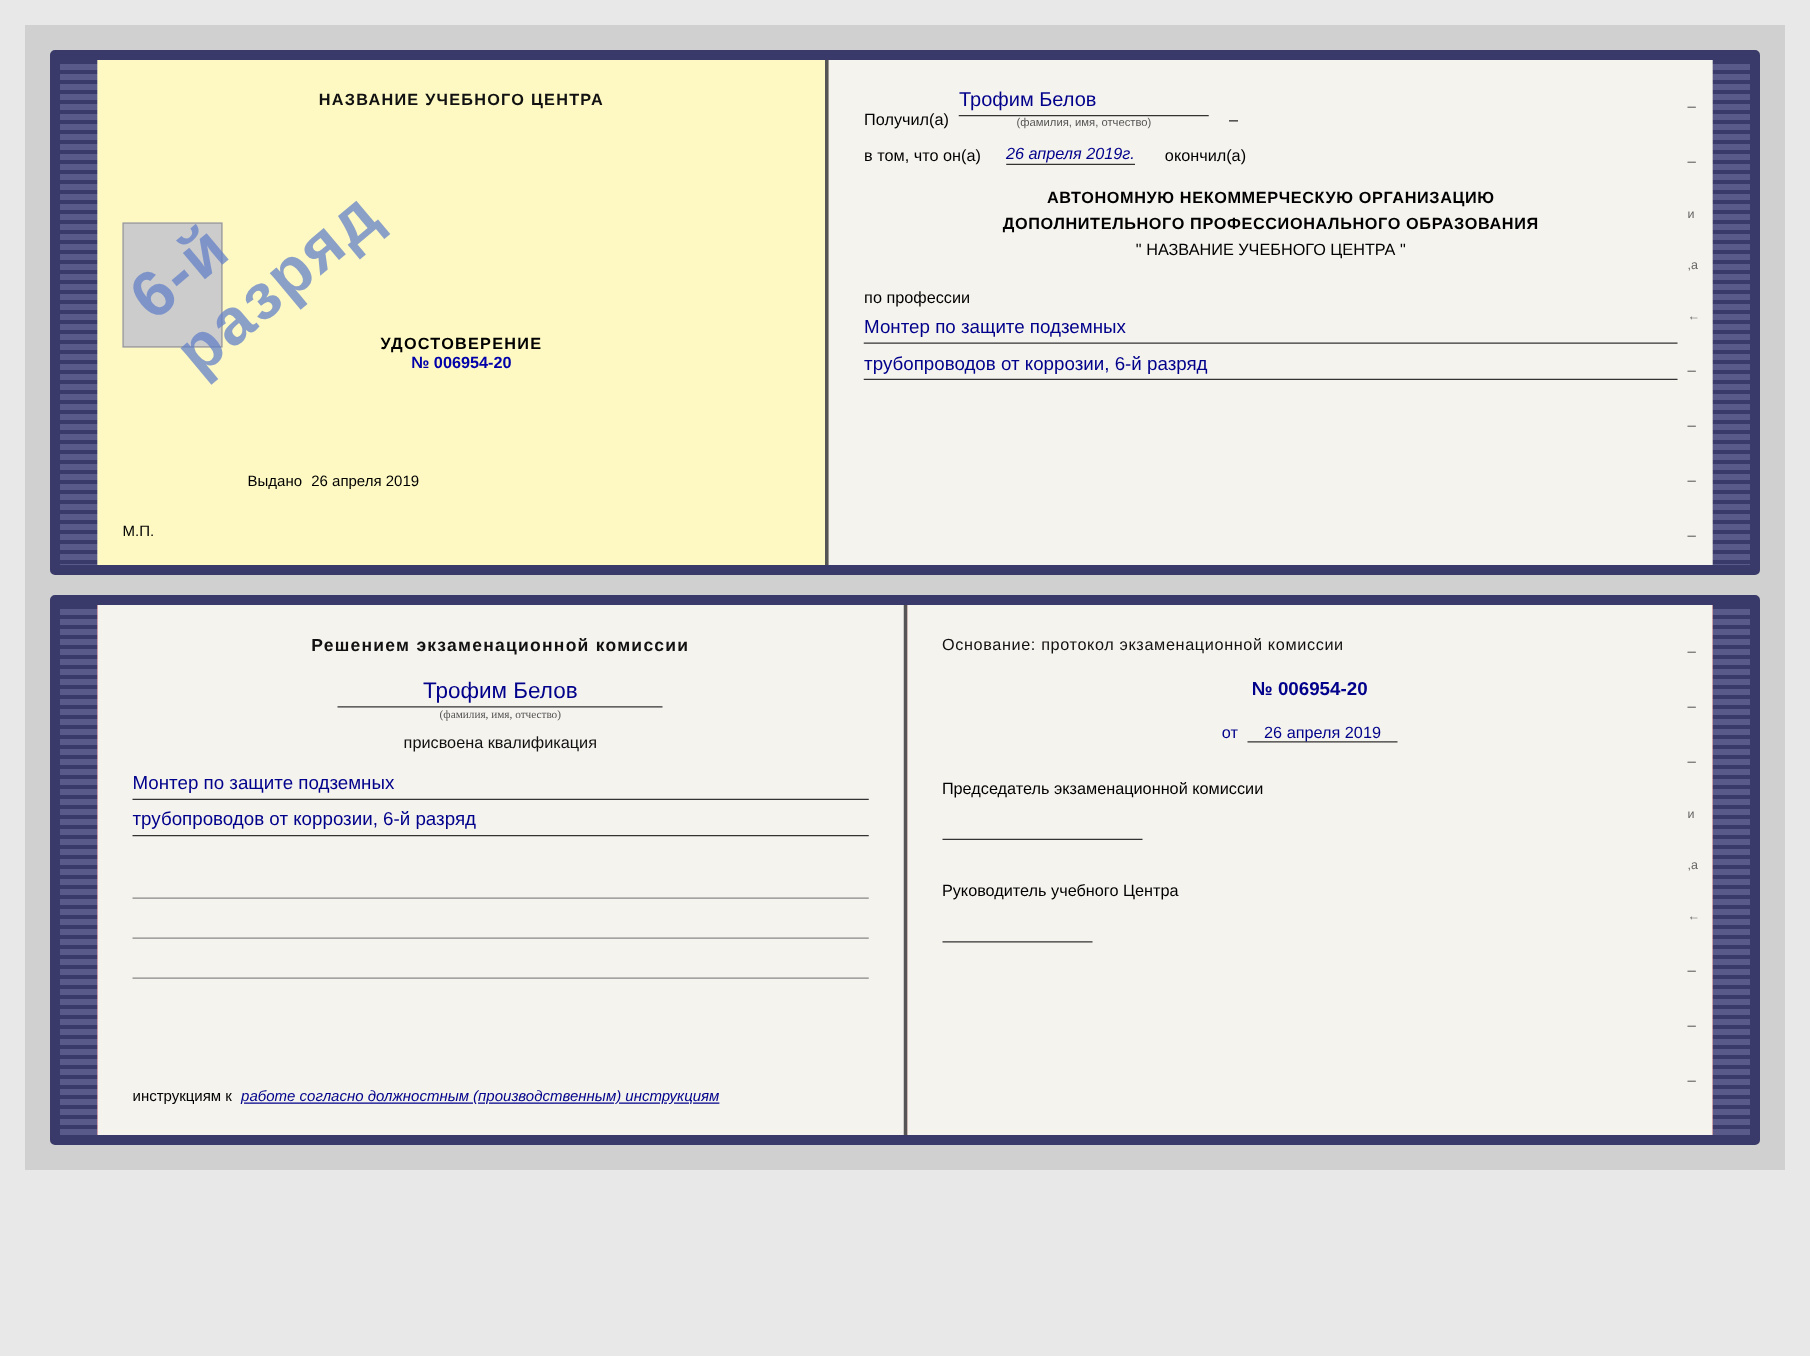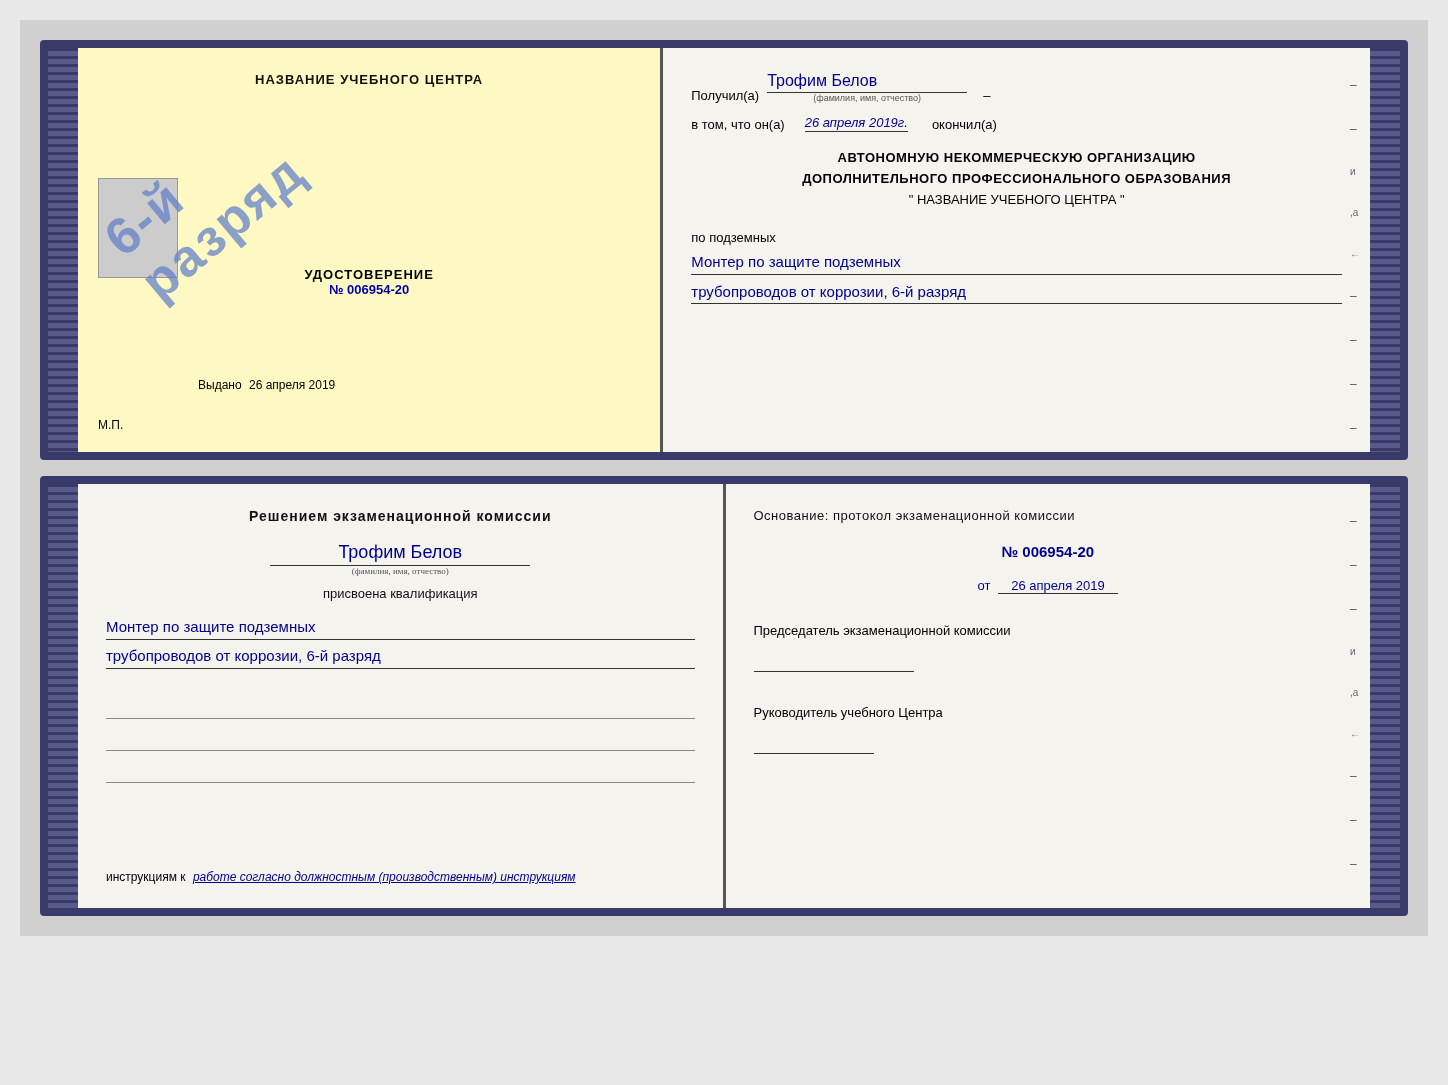--- a/index.html
+++ b/index.html
@@ -450,21 +450,21 @@
         <span style="font-size:13px; font-family: Arial, sans-serif; margin-left:4px;">окончил(а)</span>
       </div>
 
       <div class="org-block">
         <div class="main-text">АВТОНОМНУЮ НЕКОММЕРЧЕСКУЮ ОРГАНИЗАЦИЮ</div>
         <div class="main-text">ДОПОЛНИТЕЛЬНОГО ПРОФЕССИОНАЛЬНОГО ОБРАЗОВАНИЯ</div>
         <div style="font-size:13px;">"  НАЗВАНИЕ УЧЕБНОГО ЦЕНТРА  "</div>
       </div>
 
       <div class="po-professii-line">
-        <span style="font-size:13px; font-family: Arial, sans-serif;">по подземных</span>
+        <span style="font-size:13px; font-family: Arial, sans-serif;">по профессии</span>
         <span class="profession-written">Монтер по защите подземных</span>
         <span class="profession-written">трубопроводов от коррозии, 6-й разряд</span>
       </div>
     </div>
 
     <div class="right-spine"></div>
   </div>
 
 
   <div class="certificate-book-bottom">

